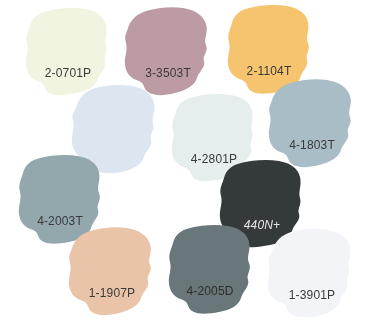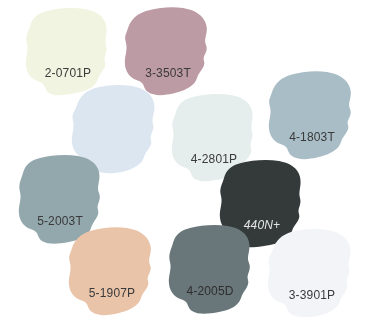--- a/index.html
+++ b/index.html
@@ -54,60 +54,66 @@
         <path d="M12,22 C14,14 20,9 29,7 C40,4 55,3 67,5 C78,7 86,12 88,21 C90,30 86,35 88,42 C90,49 85,52 87,58 C89,64 82,68 80,75 C78,82 70,87 58,89 C47,91 38,93 31,89 C26,86 28,80 22,78 C15,76 9,71 8,62 C7,53 11,48 9,40 C7,32 10,29 12,22 Z" fill="#F1F4E0"></path>
       </svg>
       <div class="swatch-label" style="color: rgb(58, 58, 58);">2-0701P</div>
     </div>
     <div class="swatch" style="left: 118px; top: 4px;">
       <svg viewBox="0 0 100 100">
         <path d="M10,24 C13,15 19,10 28,7 C39,4 53,2 65,4 C77,6 85,11 88,20 C91,29 85,34 88,41 C91,48 84,51 86,57 C88,63 81,67 79,74 C77,81 69,86 57,89 C45,92 36,92 30,88 C25,85 27,79 21,77 C14,75 8,70 7,61 C6,52 10,47 8,39 C6,31 8,31 10,24 Z" fill="#BD9BA5"></path>
       </svg>
       <div class="swatch-label" style="color: rgb(58, 58, 58);">3-3503T</div>
     </div>
+    <div class="swatch" style="left: 219px; top: 2px;">
+      <svg viewBox="0 0 100 100">
+        <path d="M13,21 C15,13 21,8 30,6 C41,3 56,2 68,4 C79,6 87,11 89,20 C91,29 86,34 89,41 C92,48 86,52 88,58 C90,64 83,69 81,76 C79,83 71,88 59,90 C48,92 39,93 32,89 C27,86 29,80 23,78 C16,76 10,71 9,62 C8,53 12,48 10,40 C8,32 11,28 13,21 Z" fill="#F6C46E"></path>
+      </svg>
+      <div class="swatch-label" style="color: rgb(58, 58, 58);">2-1104T</div>
+    </div>
     <div class="swatch" style="left: 66px; top: 82px;">
       <svg viewBox="0 0 100 100">
         <path d="M11,23 C14,14 20,9 29,6 C40,3 54,2 66,4 C78,6 86,12 88,21 C90,30 85,35 87,42 C89,49 83,52 85,58 C87,64 80,68 78,75 C76,82 68,87 56,90 C45,92 35,92 29,88 C24,85 26,79 20,77 C13,75 7,70 6,61 C5,52 9,47 7,39 C5,31 9,30 11,23 Z" fill="#DCE6F0"></path>
       </svg>
     </div>
     <div class="swatch" style="left: 164px; top: 90px;">
       <svg viewBox="0 0 100 100">
         <path d="M12,22 C14,14 20,9 29,7 C40,4 55,3 67,5 C78,7 86,12 88,21 C90,30 86,35 88,42 C90,49 85,52 87,58 C89,64 82,68 80,75 C78,82 70,87 58,89 C47,91 38,93 31,89 C26,86 28,80 22,78 C15,76 9,71 8,62 C7,53 11,48 9,40 C7,32 10,29 12,22 Z" fill="#E5EEEC"></path>
       </svg>
       <div class="swatch-label" style="color: rgb(58, 58, 58);">4-2801P</div>
     </div>
-    <div class="swatch" style="left: 262px; top: 68px;">
+    <div class="swatch" style="left: 262px; top: 76px;">
       <svg viewBox="0 0 100 100">
         <path d="M10,24 C13,15 19,10 28,7 C39,4 53,2 65,4 C77,6 85,11 88,20 C91,29 85,34 88,41 C91,48 84,51 86,57 C88,63 81,67 79,74 C77,81 69,86 57,89 C45,92 36,92 30,88 C25,85 27,79 21,77 C14,75 8,70 7,61 C6,52 10,47 8,39 C6,31 8,31 10,24 Z" fill="#A9BDC6"></path>
       </svg>
       <div class="swatch-label" style="color: rgb(58, 58, 58);">4-1803T</div>
     </div>
     <div class="swatch" style="left: 10px; top: 152px;">
       <svg viewBox="0 0 100 100">
         <path d="M13,21 C15,13 21,8 30,6 C41,3 56,2 68,4 C79,6 87,11 89,20 C91,29 86,34 89,41 C92,48 86,52 88,58 C90,64 83,69 81,76 C79,83 71,88 59,90 C48,92 39,93 32,89 C27,86 29,80 23,78 C16,76 10,71 9,62 C8,53 12,48 10,40 C8,32 11,28 13,21 Z" fill="#93A8AD"></path>
       </svg>
-      <div class="swatch-label" style="color: rgb(58, 58, 58);">5-2003T</div>
+      <div class="swatch-label" style="color: rgb(58, 58, 58);">4-2003T</div>
     </div>
     <div class="swatch" style="left: 212px; top: 156px; font-style: italic;">
       <svg viewBox="0 0 100 100">
         <path d="M12,22 C14,14 20,9 29,7 C40,4 55,3 67,5 C78,7 86,12 88,21 C90,30 86,35 88,42 C90,49 85,52 87,58 C89,64 82,68 80,75 C78,82 70,87 58,89 C47,91 38,93 31,89 C26,86 28,80 22,78 C15,76 9,71 8,62 C7,53 11,48 9,40 C7,32 10,29 12,22 Z" fill="#333A39"></path>
       </svg>
       <div class="swatch-label" style="color: rgb(228, 230, 229);">440N+</div>
     </div>
     <div class="swatch" style="left: 62px; top: 224px;">
       <svg viewBox="0 0 100 100">
         <path d="M10,24 C13,15 19,10 28,7 C39,4 53,2 65,4 C77,6 85,11 88,20 C91,29 85,34 88,41 C91,48 84,51 86,57 C88,63 81,67 79,74 C77,81 69,86 57,89 C45,92 36,92 30,88 C25,85 27,79 21,77 C14,75 8,70 7,61 C6,52 10,47 8,39 C6,31 8,31 10,24 Z" fill="#E9C4A9"></path>
       </svg>
-      <div class="swatch-label" style="color: rgb(58, 58, 58);">5-1907P</div>
+      <div class="swatch-label" style="color: rgb(58, 58, 58);">1-1907P</div>
     </div>
     <div class="swatch" style="left: 160px; top: 222px;">
       <svg viewBox="0 0 100 100">
         <path d="M13,21 C15,13 21,8 30,6 C41,3 56,2 68,4 C79,6 87,11 89,20 C91,29 86,34 89,41 C92,48 86,52 88,58 C90,64 83,69 81,76 C79,83 71,88 59,90 C48,92 39,93 32,89 C27,86 29,80 23,78 C16,76 10,71 9,62 C8,53 12,48 10,40 C8,32 11,28 13,21 Z" fill="#69777A"></path>
       </svg>
       <div class="swatch-label" style="color: rgb(46, 46, 46);">4-2005D</div>
     </div>
     <div class="swatch" style="left: 262px; top: 226px;">
       <svg viewBox="0 0 100 100">
         <path d="M11,23 C14,14 20,9 29,6 C40,3 54,2 66,4 C78,6 86,12 88,21 C90,30 85,35 87,42 C89,49 83,52 85,58 C87,64 80,68 78,75 C76,82 68,87 56,90 C45,92 35,92 29,88 C24,85 26,79 20,77 C13,75 7,70 6,61 C5,52 9,47 7,39 C5,31 9,30 11,23 Z" fill="#F2F4F7"></path>
       </svg>
-      <div class="swatch-label" style="color: rgb(58, 58, 58);">3-3901P</div>
+      <div class="swatch-label" style="color: rgb(58, 58, 58);">1-3901P</div>
     </div>
   </div>
 
 </body></html>

